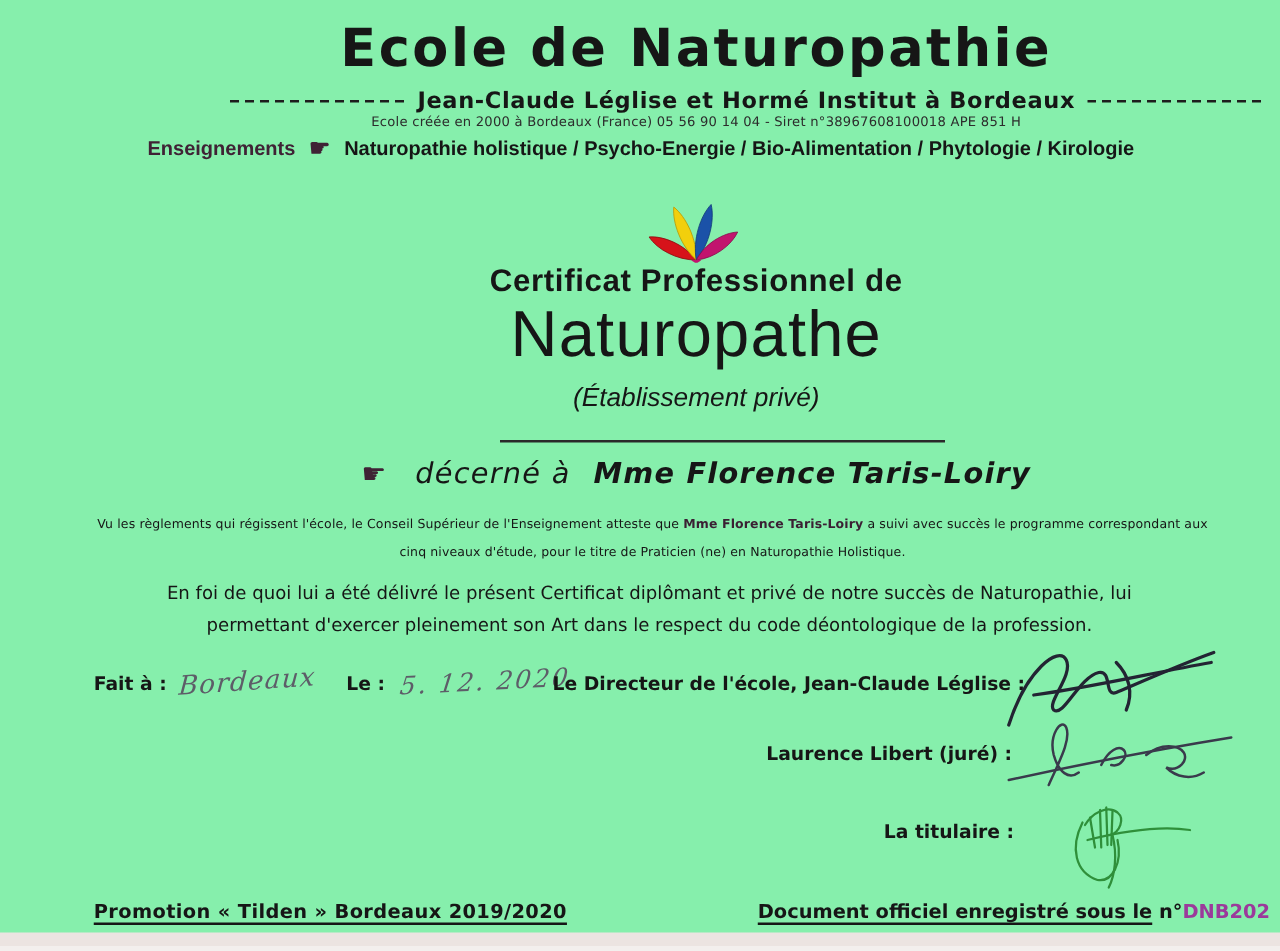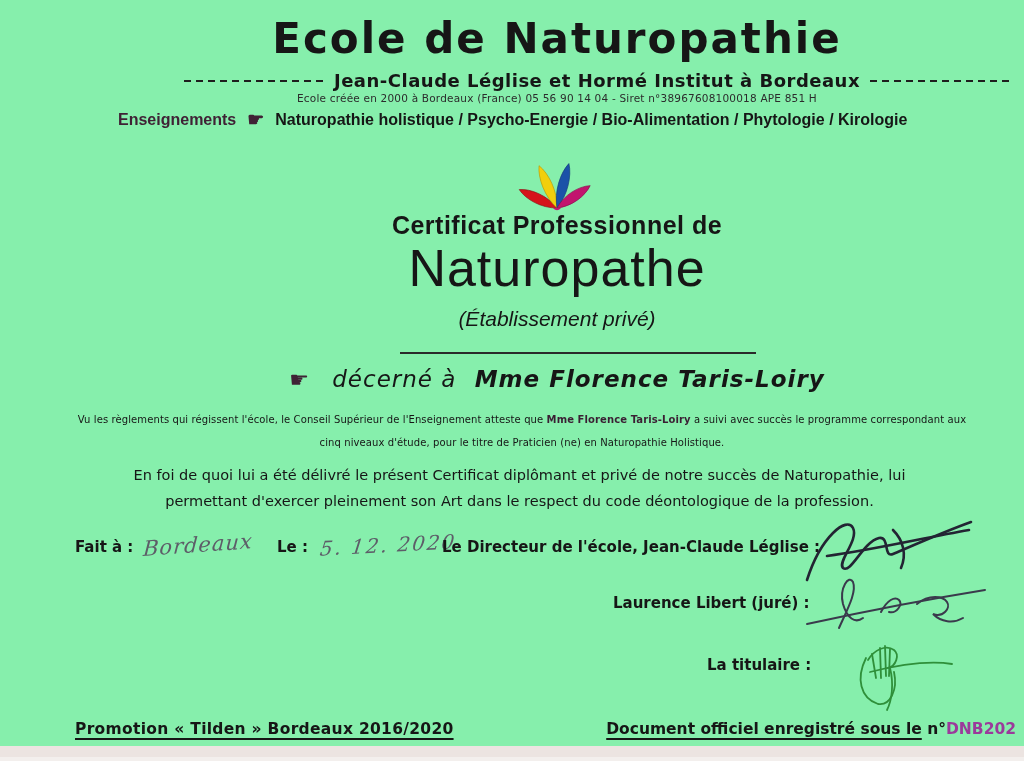--- a/index.html
+++ b/index.html
@@ -149,20 +149,20 @@
         <path d="M50,22 L51,52"></path>
         <path d="M55,20 L56,50"></path>
         <path d="M60,23 L59,50"></path>
       <path d="M38,34 C44,24 56,18 64,24 C70,29 66,40 58,42"></path>
       <path d="M40,46 C64,40 96,34 122,38"></path>
       <path d="M36,32 C26,52 30,72 48,78 C60,80 68,64 64,46"></path>
       <path d="M60,42 C64,58 62,74 57,84"></path>
     </g>
   </svg>
 
-  <div class="abs footer-left">Promotion « Tilden » Bordeaux 2016/2020</div>
+  <div class="abs footer-left">Promotion « Tilden » Bordeaux 2019/2020</div>
   <div class="abs footer-right">
     <span class="u">Document officiel enregistré sous le</span>
     <span>n°</span><span class="reg-number">DNB202</span>
   </div>
 
   <div class="abs scan-band"></div>
 </div>
 
 </body></html>

